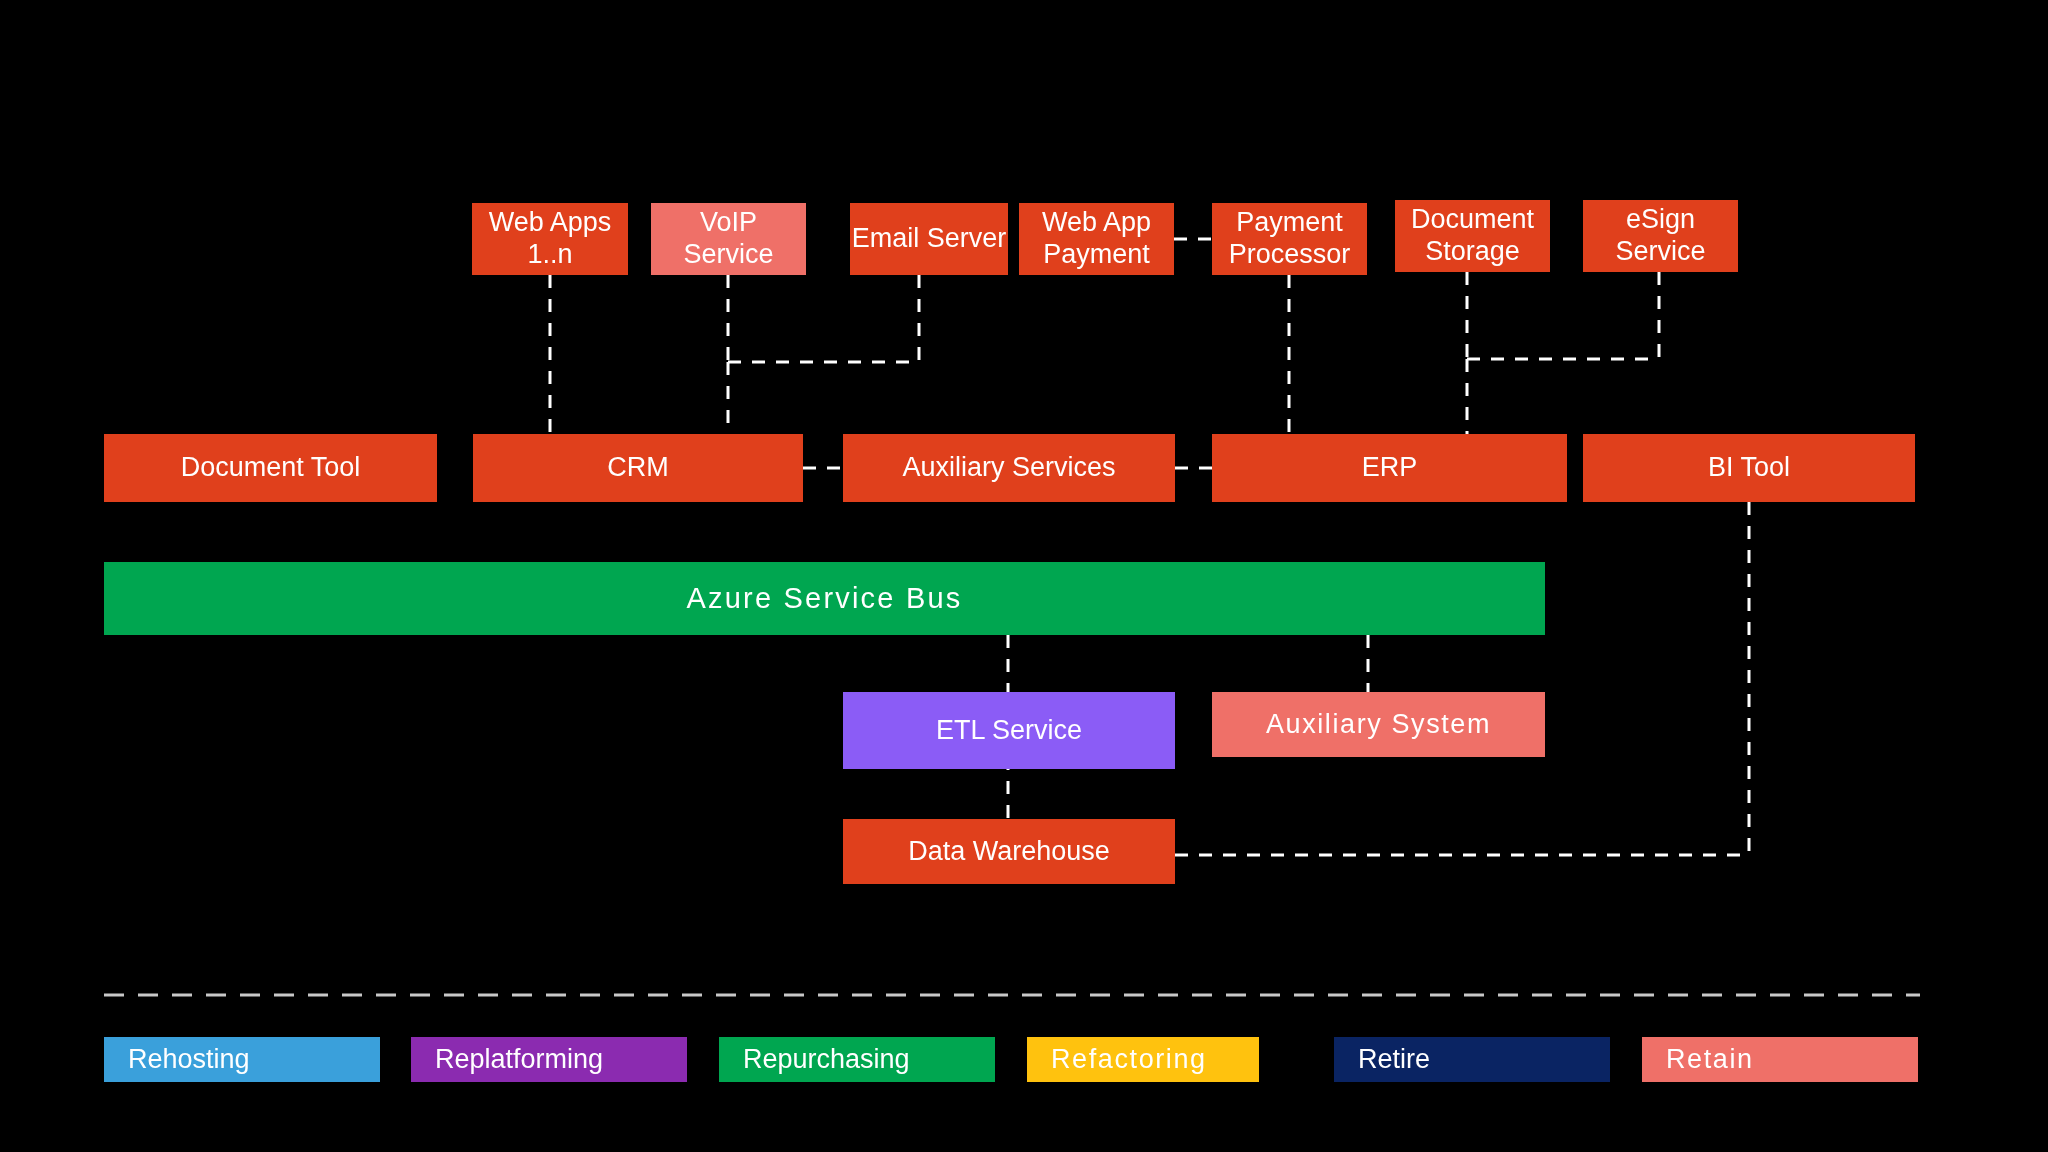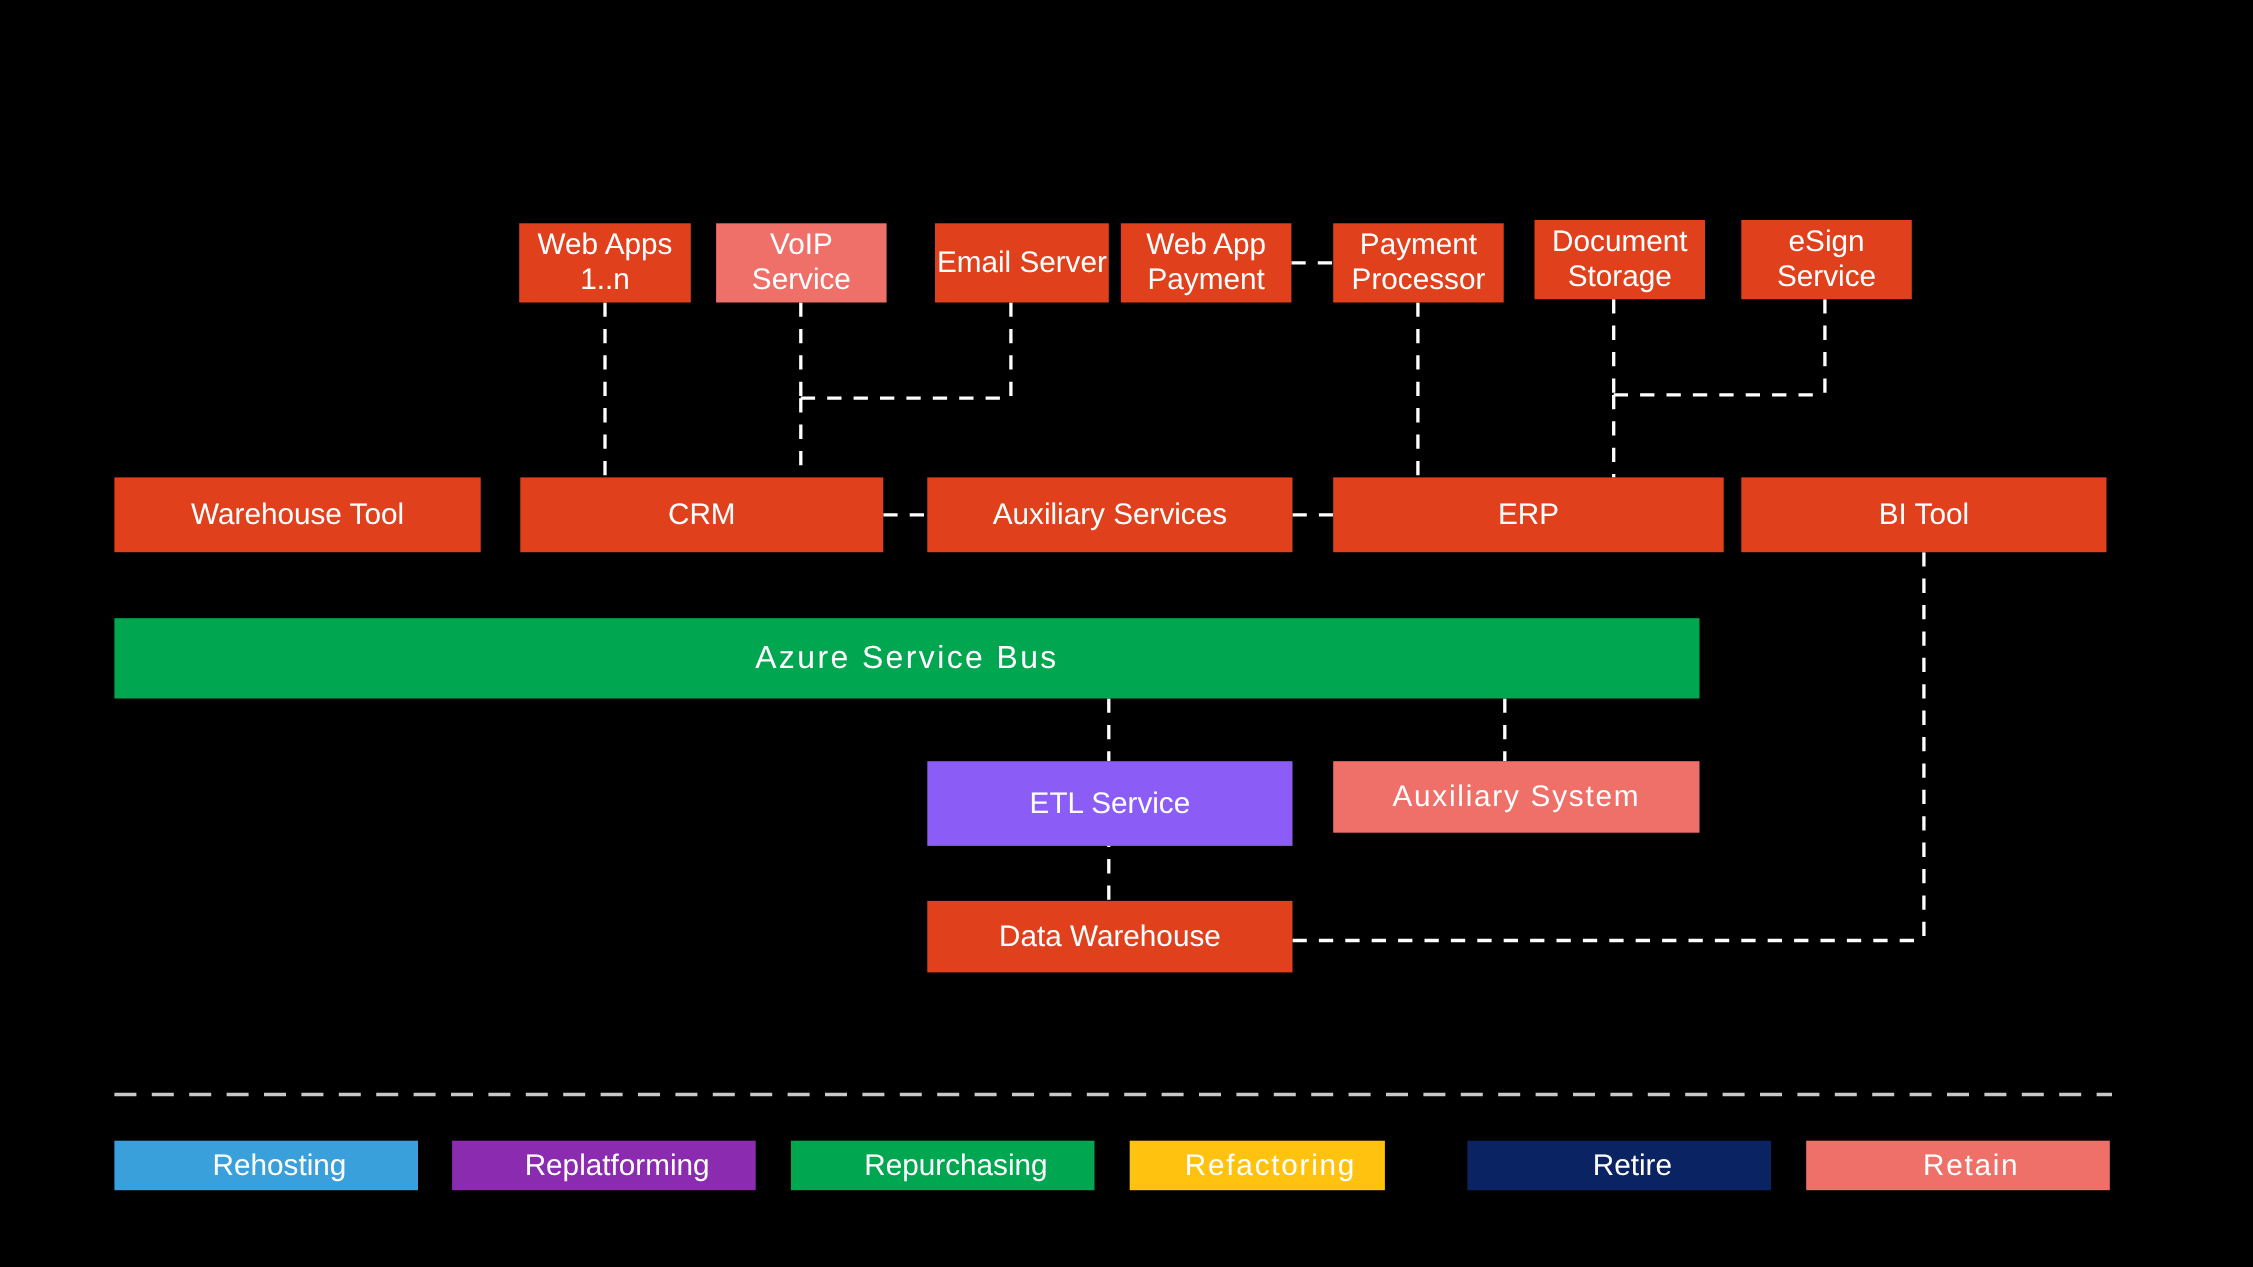--- a/index.html
+++ b/index.html
@@ -39,21 +39,21 @@
   .node-tier     { font-size: 27px; }
   .node-bus      { font-size: 29px; letter-spacing: 2.2px; }
   .node-sub      { font-size: 27px; }
   .node-sub-wide { font-size: 27px; letter-spacing: 1.6px; }
 
   .legend-chip {
     position: absolute;
     box-sizing: border-box;
     display: flex;
     align-items: center;
-    justify-content: center;
+    justify-content: flex-start;
     color: #ffffff;
     font-size: 27px;
     z-index: 2;
     padding-left: 24px;
   }
   .chip-wide { letter-spacing: 1.6px; }
 </style>
 </head>
 <body>
 
@@ -90,21 +90,21 @@
       <div class="node node-top" style="left: 1019px; top: 203px; width: 155px; height: 72px; background: rgb(224, 64, 28);"><span>Web App
 Payment</span></div>
       <div class="node node-top" style="left: 1212px; top: 203px; width: 155px; height: 72px; background: rgb(224, 64, 28);"><span>Payment
 Processor</span></div>
       <div class="node node-top" style="left: 1395px; top: 200px; width: 155px; height: 72px; background: rgb(224, 64, 28);"><span>Document
 Storage</span></div>
       <div class="node node-top" style="left: 1583px; top: 200px; width: 155px; height: 72px; background: rgb(224, 64, 28);"><span>eSign
 Service</span></div>
     </div>
   <div id="tier-row">
-      <div class="node node-tier" style="left: 104px; top: 434px; width: 333px; height: 68px; background: rgb(224, 64, 28);"><span>Warehouse Tool</span></div>
+      <div class="node node-tier" style="left: 104px; top: 434px; width: 333px; height: 68px; background: rgb(224, 64, 28);"><span>Document Tool</span></div>
       <div class="node node-tier" style="left: 473px; top: 434px; width: 330px; height: 68px; background: rgb(224, 64, 28);"><span>CRM</span></div>
       <div class="node node-tier" style="left: 843px; top: 434px; width: 332px; height: 68px; background: rgb(224, 64, 28);"><span>Auxiliary Services</span></div>
       <div class="node node-tier" style="left: 1212px; top: 434px; width: 355px; height: 68px; background: rgb(224, 64, 28);"><span>ERP</span></div>
       <div class="node node-tier" style="left: 1583px; top: 434px; width: 332px; height: 68px; background: rgb(224, 64, 28);"><span>BI Tool</span></div>
     </div>
   <div id="bus-holder">
       <div class="node node-bus" style="left: 104px; top: 562px; width: 1441px; height: 73px; background: rgb(0, 166, 80);"><span>Azure Service Bus</span></div>
     </div>
   <div id="sub-row">
       <div class="node node-sub" style="left: 843px; top: 692px; width: 332px; height: 77px; background: #8b5cf6;"><span>ETL Service</span></div>

